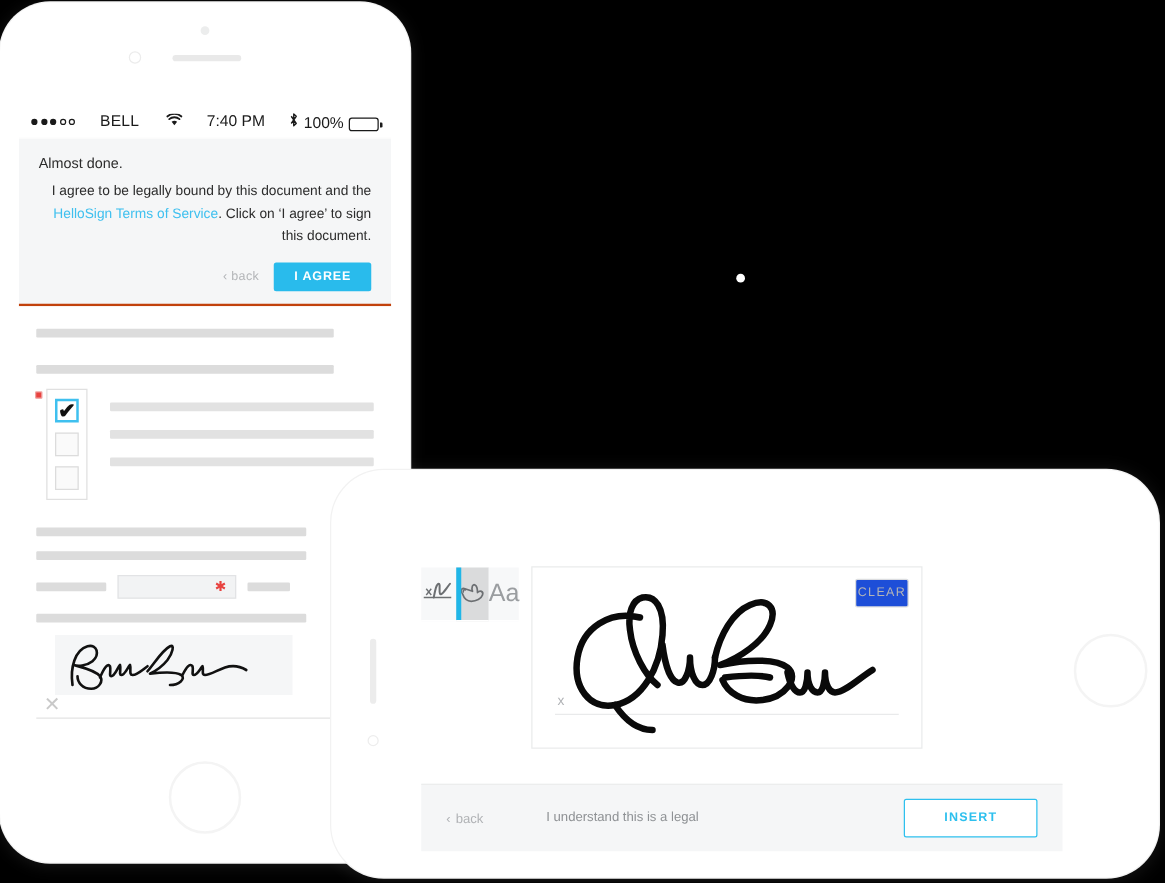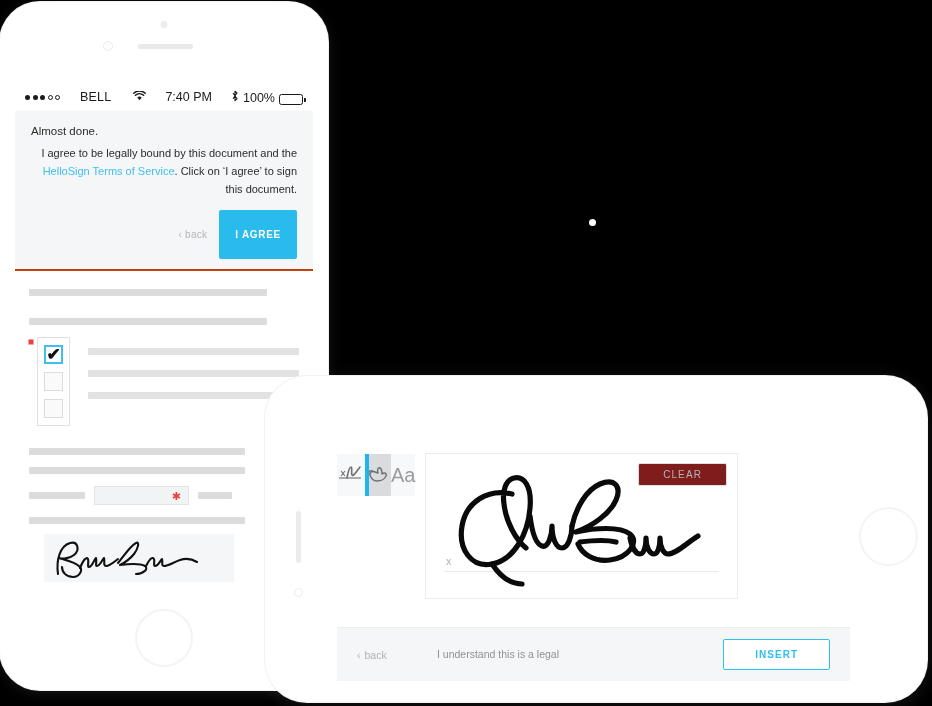--- a/index.html
+++ b/index.html
@@ -87,21 +87,21 @@
     display: flex; align-items: center; justify-content: flex-end;
     gap: 12px; margin-top: 12px;
   }
   .back-link {
     font-size: 10px; color: #b3b5b8; letter-spacing: .3px;
     display: flex; align-items: center; gap: 3px;
   }
   .btn-agree {
     background: #29bbec; color: #ffffff;
     font-size: 10px; font-weight: bold; letter-spacing: .7px;
-    padding: 19px 16px; border: none; border-radius: 2px;
+    padding: 6px 16px; border: none; border-radius: 2px;
   }
 
   
   .doc { padding: 18px 14px 0 14px; background: #fff; position: relative; }
   .bar { background: #dcdcdc; height: 7px; border-radius: 1px; }
   .bar.lite { background: #e2e2e2; }
   .spacer-8 { height: 8px; } .spacer-12 { height: 12px; } .spacer-22 { height: 22px; }
 
   .check-row { display: flex; align-items: flex-start; position: relative; margin-left: 8px; }
   .req-dot {
@@ -188,23 +188,23 @@
   .tool-ico { color: #6c6f72; }
   .tool-aa { font-size: 20px; color: #9a9da0; font-family: "Liberation Sans", sans-serif; }
 
   .pad {
     position: absolute; left: 88px; top: 57px;
     width: 313px; height: 146px;
     border: 1px solid #eaebec; background: #ffffff;
   }
   .btn-clear {
     position: absolute; right: 10px; top: 9px;
-    border: 1px solid #dcdddf; background: #7f1d1d;
+    border: 1px solid #dcdddf; background: #1d4ed8;
     color: #b2b4b7; font-size: 10px; letter-spacing: 1.1px;
-    padding: 5px 24px; border-radius: 2px;
+    padding: 5px 1px; border-radius: 2px;
   }
   .pad-x {
     position: absolute; left: 20px; top: 102px;
     color: #b0b2b5; font-size: 11px; line-height: 1;
   }
   .pad-baseline {
     position: absolute; left: 18px; right: 18px; top: 117px;
     height: 1px; background: #e9eaeb;
   }
   .pad-sig { position: absolute; left: 18px; top: 10px; }

